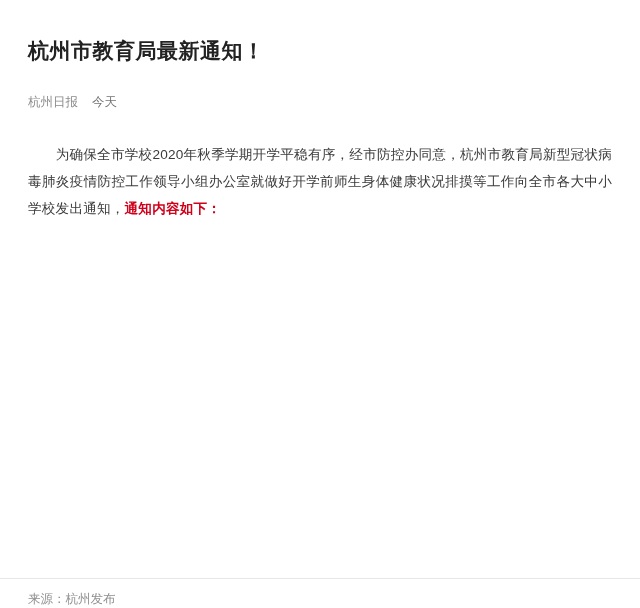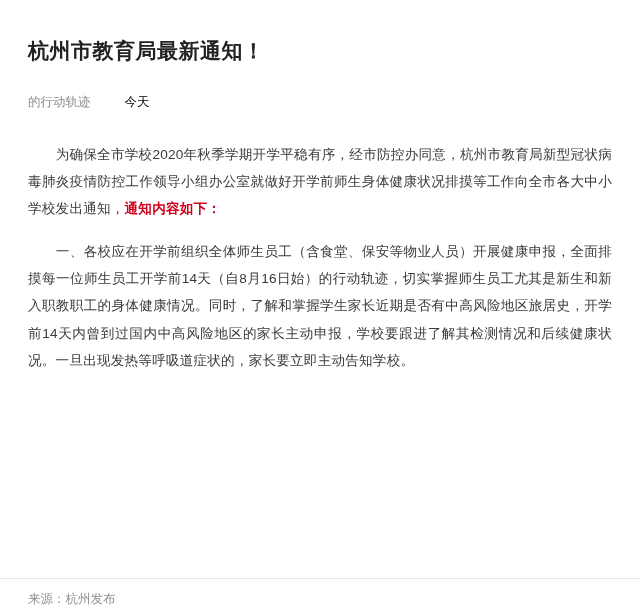--- a/index.html
+++ b/index.html
@@ -34,22 +34,21 @@
     font-size: 12.5px;
     color: #9a9a9a;
     display: flex;
     align-items: center;
     gap: 14px;
   }
   .meta-source {
     color: #8c8c8c;
   }
   .meta-time {
-    color: #000000;
-    margin-left: 20px;
+    color: #737373;
   }
   .body-wrap {
     padding: 30px 28px 0 28px;
   }
   .para {
     font-size: 13.6px;
     line-height: 2.0;
     color: #3a3a3a;
     text-align: justify;
     margin: 0 0 16px 0;
@@ -80,30 +79,27 @@
   }
 </style>
 </head>
 <body>
 
 <div class="page">
 
   <h1 class="article-title">杭州市教育局最新通知！</h1>
 
   <div class="meta-row">
-    <span class="meta-source">的行动轨迹</span>
+    <span class="meta-source">杭州日报</span>
     <span class="meta-time">今天</span>
   </div>
 
   <div class="body-wrap">
     <p class="para">
       <span>　　为确保全市学校2020年秋季学期开学平稳有序，经市防控办同意，杭州市教育局新型冠状病毒肺炎疫情防控工作领导小组办公室就做好开学前师生身体健康状况排摸等工作向全市各大中小学校发出通知，</span><span class="hl">通知内容如下：</span>
-    </p>
-    <p class="para">
-      <span>　　一、各校应在开学前组织全体师生员工（含食堂、保安等物业人员）开展健康申报，全面排摸每一位师生员工开学前14天（自8月16日始）的行动轨迹，切实掌握师生员工尤其是新生和新入职教职工的身体健康情况。同时，了解和掌握学生家长近期是否有中高风险地区旅居史，开学前14天内曾到过国内中高风险地区的家长主动申报，学校要跟进了解其检测情况和后续健康状况。一旦出现发热等呼吸道症状的，家长要立即主动告知学校。</span>
     </p>
   </div>
 
   <div class="footer">
     <div class="footer-divider"></div>
     <div class="footer-text source-label">来源：杭州发布</div>
   </div>
 
 </div>
 

